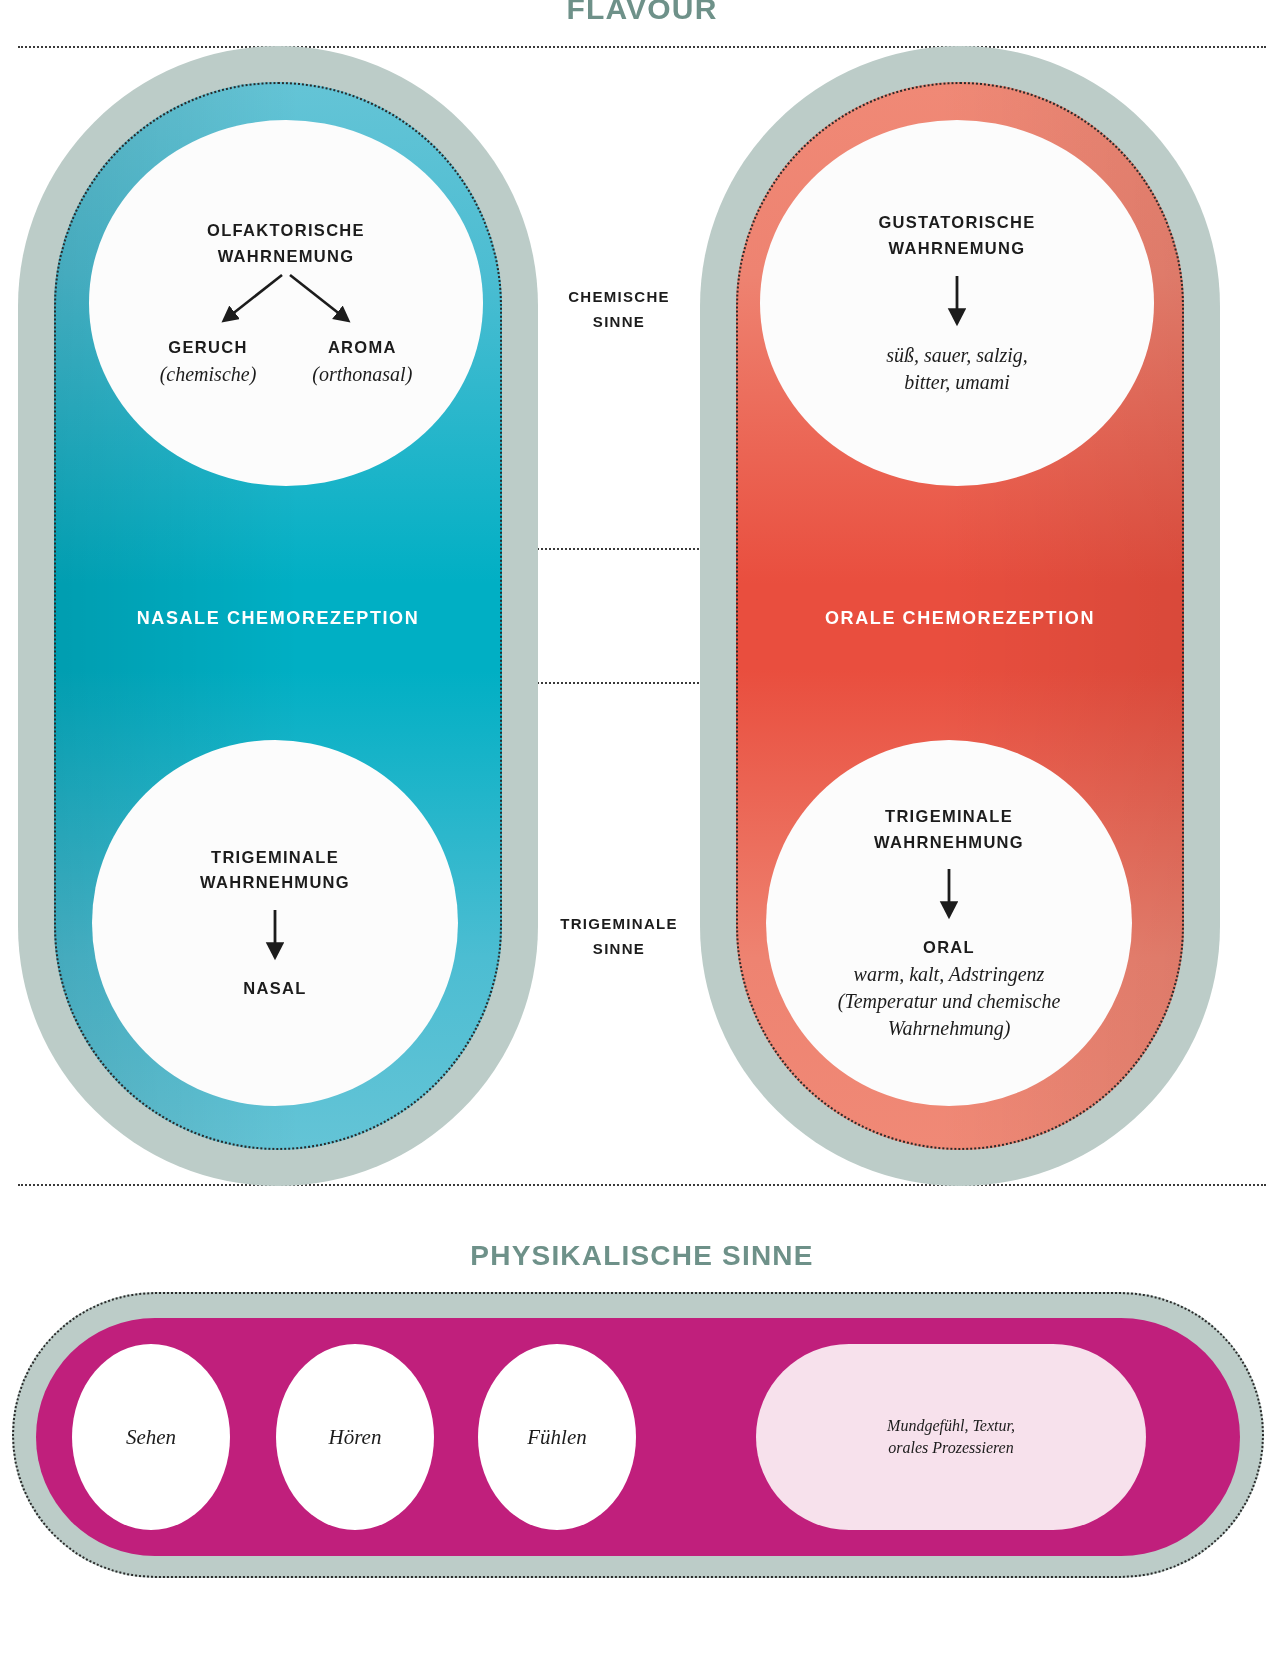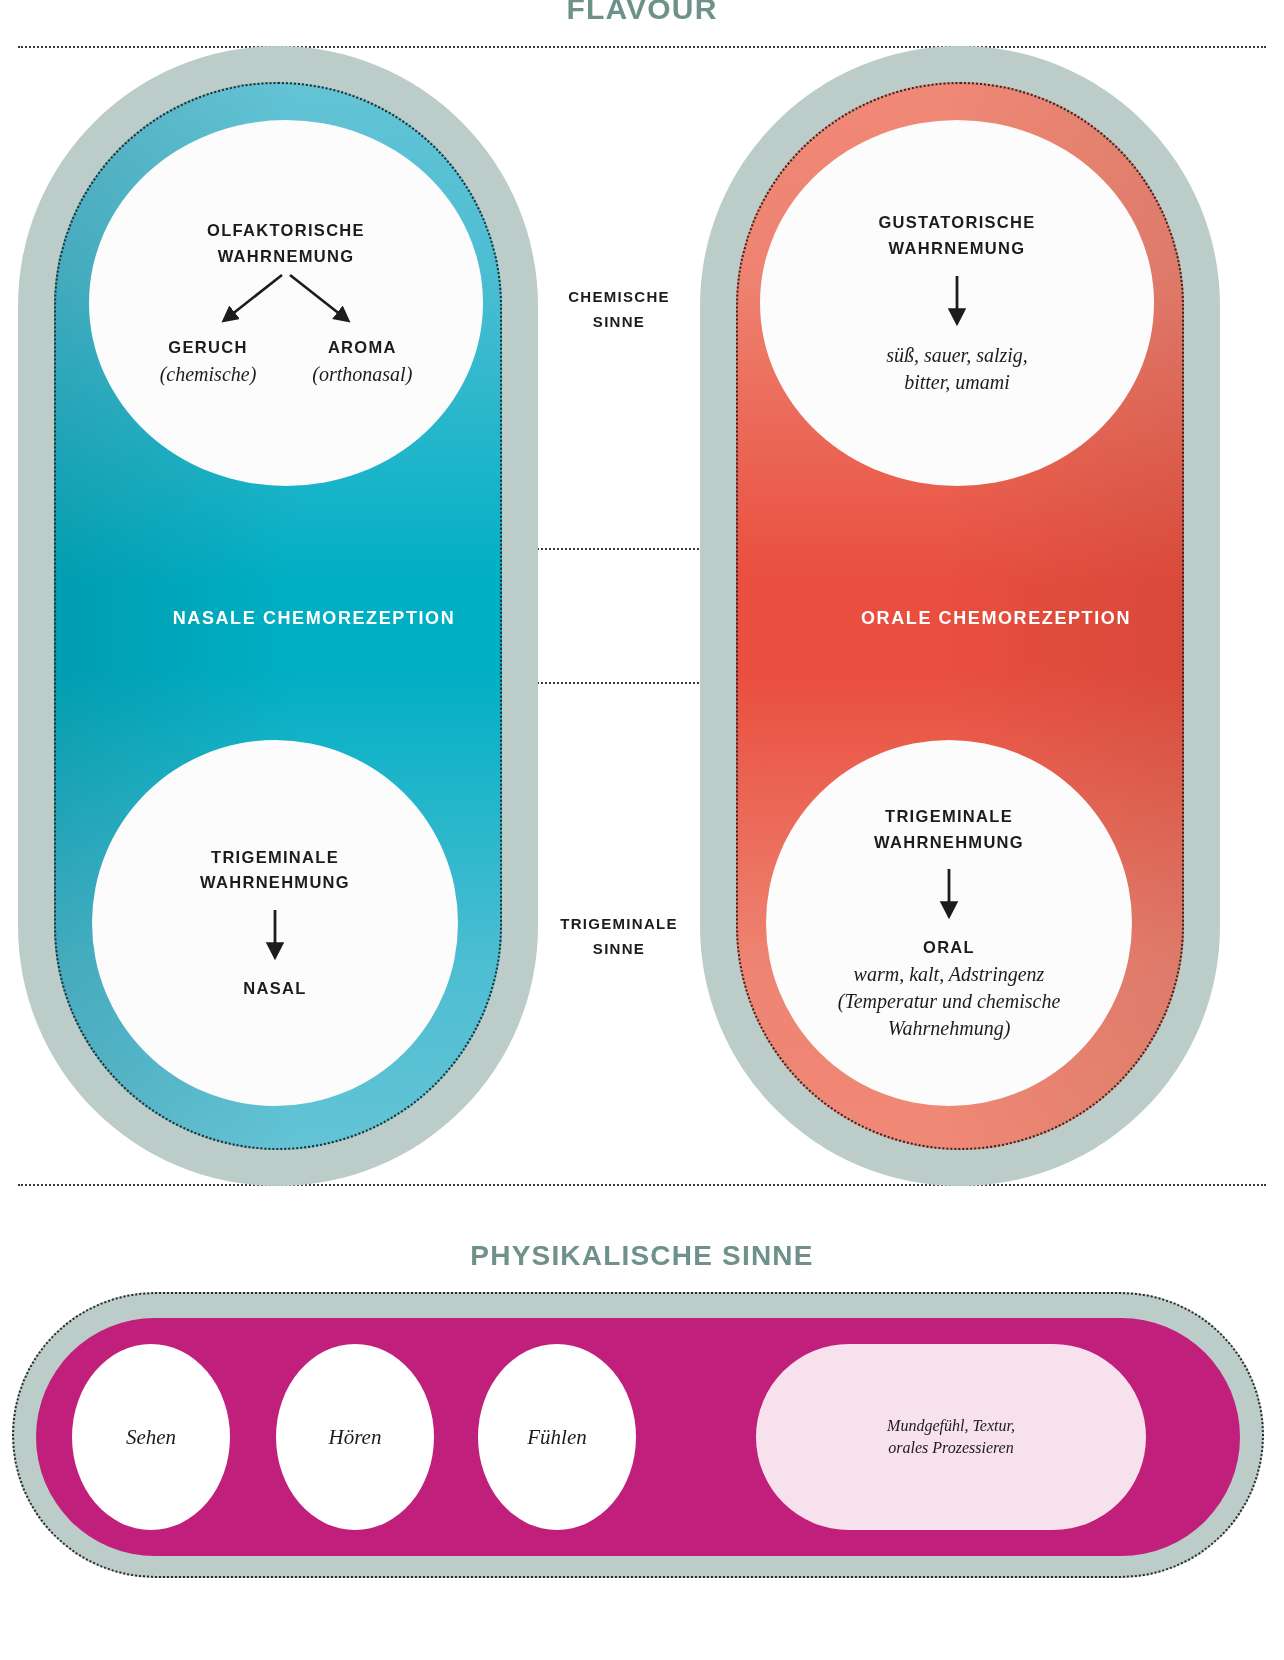--- a/index.html
+++ b/index.html
@@ -156,21 +156,20 @@
   
   .band-label {
     position: absolute;
     color: #ffffff;
     font-family: "Liberation Sans", sans-serif;
     font-weight: bold;
     font-size: 18px;
     letter-spacing: 1.6px;
     text-align: center;
     white-space: nowrap;
-    padding-left: 36px;
   }
   #nasale-label { left: 54px;  top: 608px; width: 448px; }
   #orale-label  { left: 736px; top: 608px; width: 448px; }
 
   
   .centre-label {
     position: absolute;
     width: 220px;
     text-align: center;
     color: #1c1c1c;

